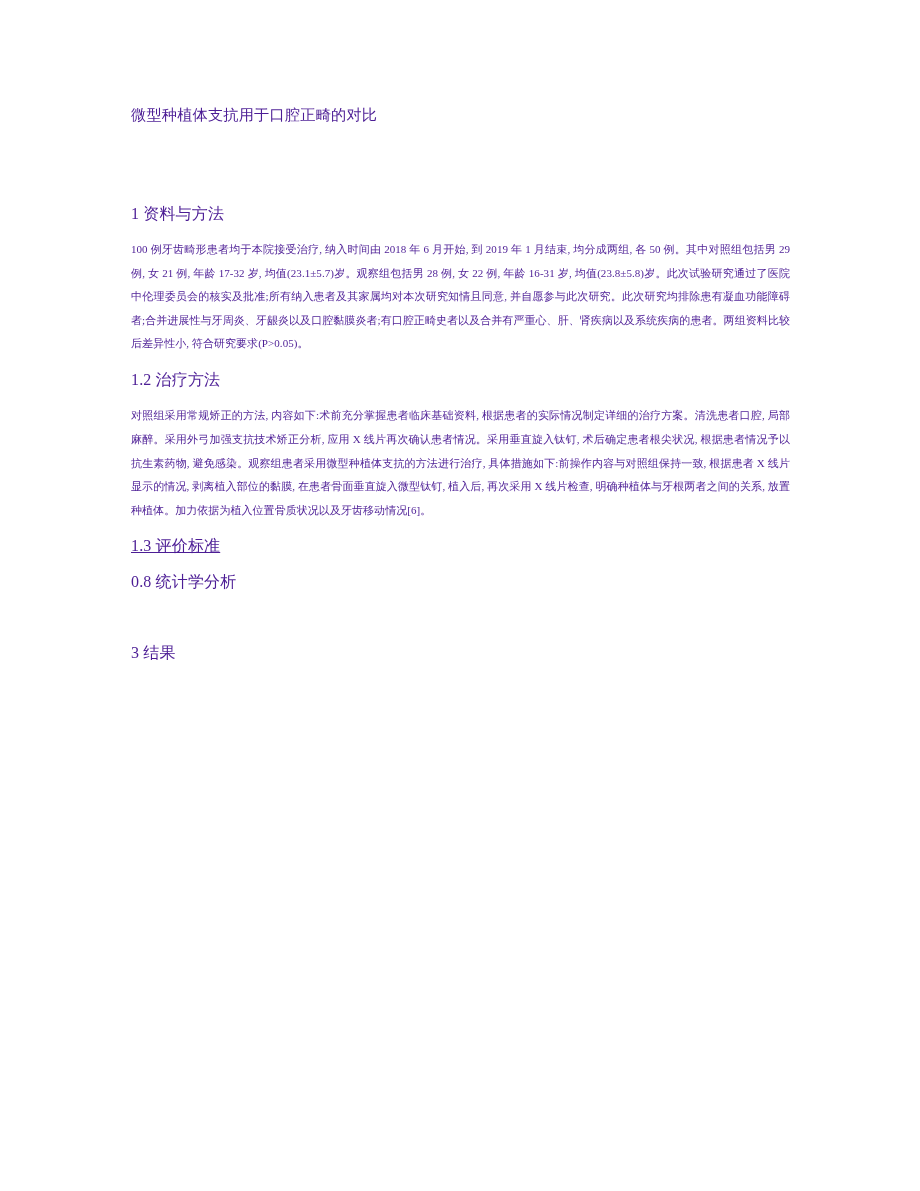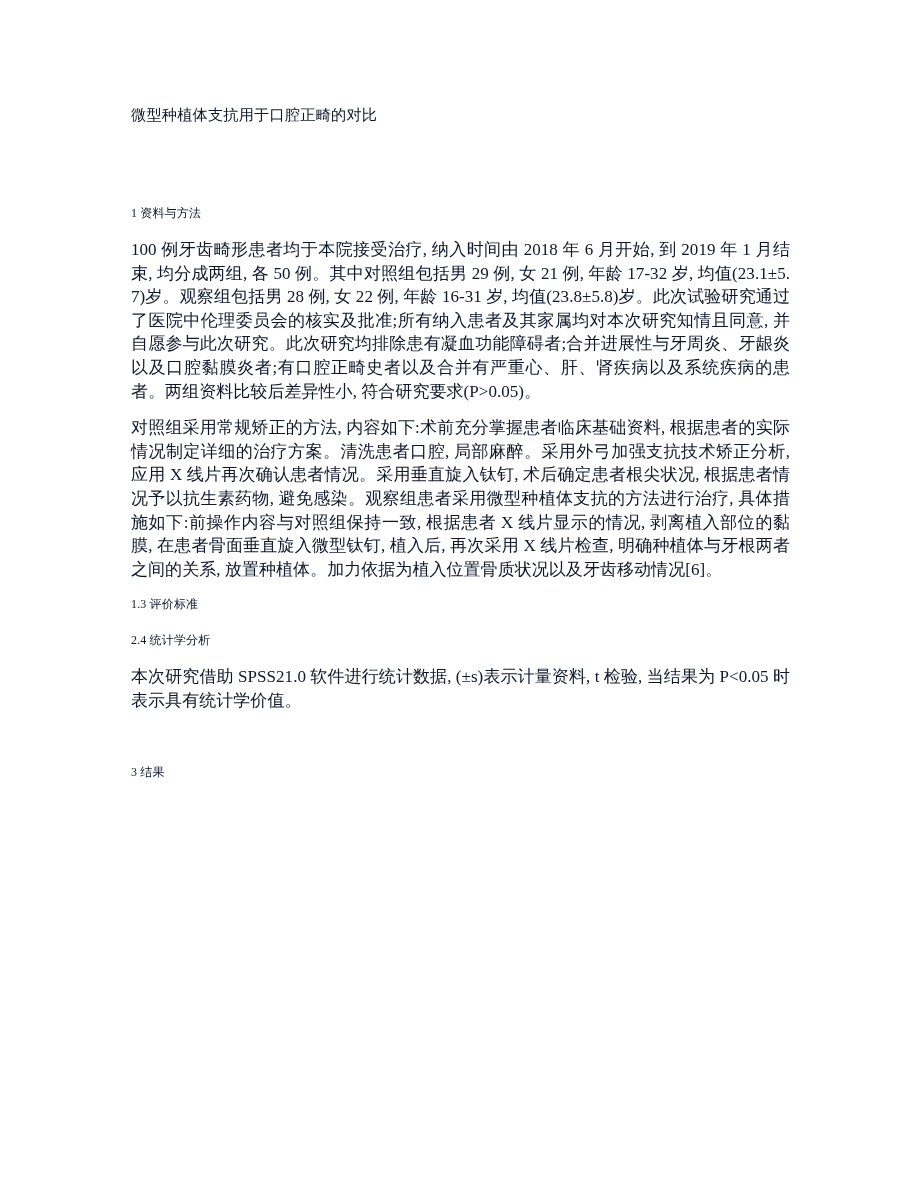--- a/index.html
+++ b/index.html
@@ -7,52 +7,52 @@
     padding: 0;
     background: #ffffff;
   }
   .page {
     position: relative;
     width: 920px;
     height: 1191px;
     background: #ffffff;
     overflow: hidden;
     font-family: "Liberation Serif", "DejaVu Serif", serif;
-    color: #0f172a;
+    color: #4c1d95;
   }
   .content {
     position: absolute;
     left: 131px;
     top: 0;
     width: 659px;
   }
   .doc-title {
     font-size: 15.2px;
     line-height: 23.5px;
     font-weight: 400;
     margin: 0;
     padding-top: 103px;
     letter-spacing: 0.2px;
   }
   .heading {
-    font-size: 12px;
+    font-size: 16px;
     line-height: 23.5px;
     font-weight: 400;
     margin: 0;
     letter-spacing: 0.15px;
   }
   .h-sec1   { padding-top: 75px; }
   .h-sub11  { padding-top: 12px; }
   .h-sub12  { padding-top: 12px; }
-  .h-sub13  { padding-top: 12px; }
+  .h-sub13  { padding-top: 12px; text-decoration: underline; }
   .h-sub14  { padding-top: 12px; }
   .h-sec2   { padding-top: 48px; }
 
   .para {
-    font-size: 17px;
+    font-size: 11px;
     line-height: 23.6px;
     margin: 0;
     padding-top: 13px;
     text-align: justify;
     text-justify: inter-ideograph;
     letter-spacing: 0.05px;
     word-break: break-all;
   }
   .para-last-loose { text-align: justify; }
 </style>
@@ -62,26 +62,26 @@
 <div class="page">
   <div class="content">
 
     <h1 class="doc-title">微型种植体支抗用于口腔正畸的对比</h1>
 
     <h2 class="heading h-sec1">1 资料与方法</h2>
 
 
     <p class="para">100 例牙齿畸形患者均于本院接受治疗, 纳入时间由 2018 年 6 月开始, 到 2019 年 1 月结束, 均分成两组, 各 50 例。其中对照组包括男 29 例, 女 21 例, 年龄 17-32 岁, 均值(23.1±5.7)岁。观察组包括男 28 例, 女 22 例, 年龄 16-31 岁, 均值(23.8±5.8)岁。此次试验研究通过了医院中伦理委员会的核实及批准;所有纳入患者及其家属均对本次研究知情且同意, 并自愿参与此次研究。此次研究均排除患有凝血功能障碍者;合并进展性与牙周炎、牙龈炎以及口腔黏膜炎者;有口腔正畸史者以及合并有严重心、肝、肾疾病以及系统疾病的患者。两组资料比较后差异性小, 符合研究要求(P&gt;0.05)。</p>
 
+    <h3 class="heading h-sub12">1.2 治疗方法</h3>
 
     <p class="para">对照组采用常规矫正的方法, 内容如下:术前充分掌握患者临床基础资料, 根据患者的实际情况制定详细的治疗方案。清洗患者口腔, 局部麻醉。采用外弓加强支抗技术矫正分析, 应用 X 线片再次确认患者情况。采用垂直旋入钛钉, 术后确定患者根尖状况, 根据患者情况予以抗生素药物, 避免感染。观察组患者采用微型种植体支抗的方法进行治疗, 具体措施如下:前操作内容与对照组保持一致, 根据患者 X 线片显示的情况, 剥离植入部位的黏膜, 在患者骨面垂直旋入微型钛钉, 植入后, 再次采用 X 线片检查, 明确种植体与牙根两者之间的关系, 放置种植体。加力依据为植入位置骨质状况以及牙齿移动情况[6]。</p>
 
     <h3 class="heading h-sub13">1.3 评价标准</h3>
 
 
-    <h3 class="heading h-sub14">2.4 统计学分析</h3>
+    <h3 class="heading h-sub14">0.8 统计学分析</h3>
 
-    <p class="para para-last-loose">本次研究借助 SPSS21.0 软件进行统计数据, (±s)表示计量资料, t 检验, 当结果为 P&lt;0.05 时表示具有统计学价值。</p>
 
     <h2 class="heading h-sec2">3 结果</h2>
 
   </div>
 </div>
 
 </body></html>

